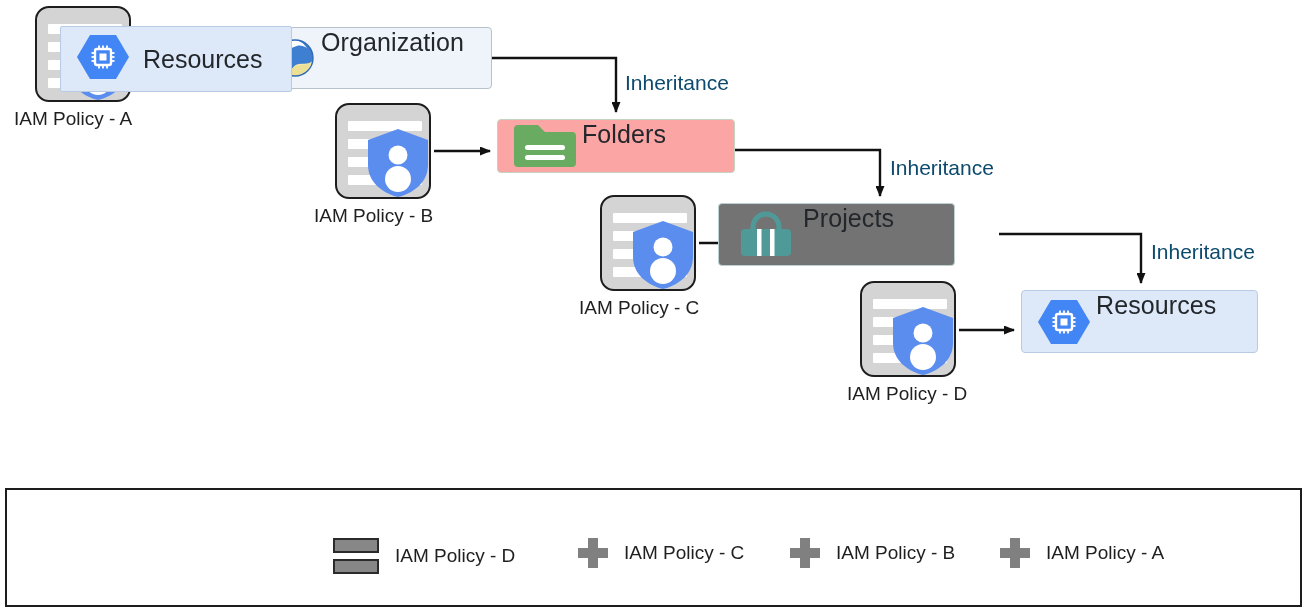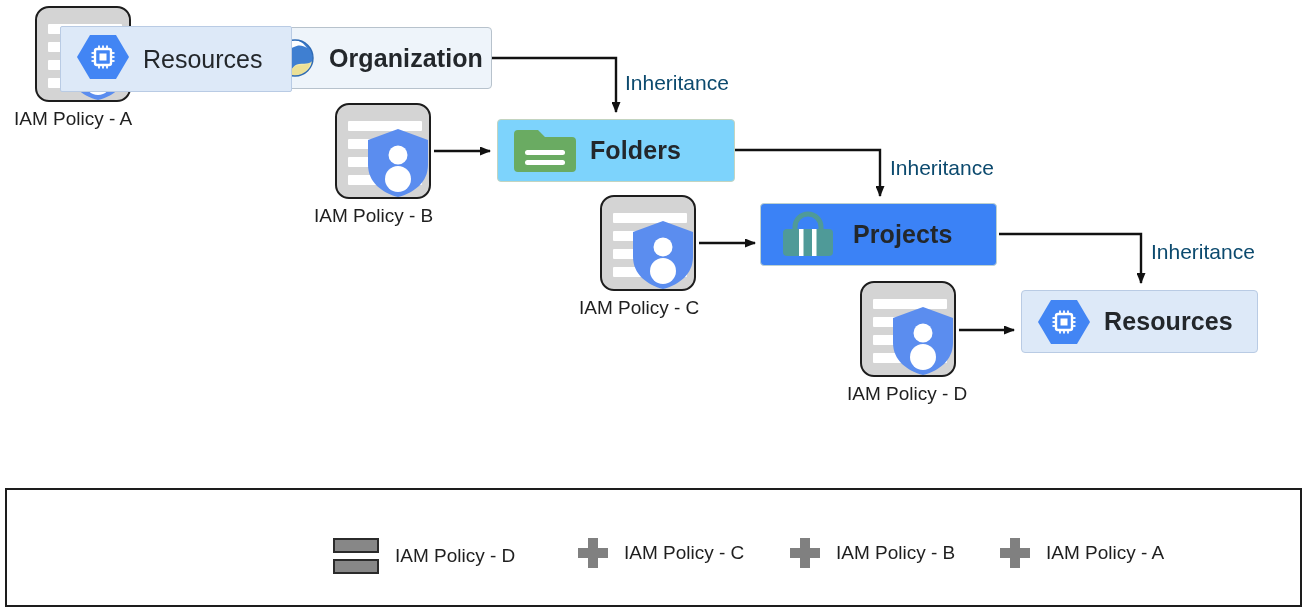--- a/index.html
+++ b/index.html
@@ -14,36 +14,34 @@
   #stage{position:absolute;left:0;top:0;width:1307px;height:615px;}
   #edges{position:absolute;left:0;top:0;width:1307px;height:615px;pointer-events:none;}
 
   
   .node{
     position:absolute;
     box-sizing:border-box;
     border:1px solid #b7c2cc;
     border-radius:4px;
     display:flex;
-    align-items:center;
-    gap:14px;
+    gap:6px;
     padding:0 16px;
-    font-weight:bold;
   }
   .node .label{
     font-size:25px;
     color:#23272b;
     white-space:nowrap;
     letter-spacing:.1px;
   }
   .node .glyph{flex:0 0 auto;display:flex;align-items:center;justify-content:center;}
 
   #node-org{left:258px;top:27px;width:234px;height:62px;background:#eef4fa;}
-  #node-folders{left:497px;top:119px;width:238px;height:63px;background:#7dd3fc;border-color:#c3d4c0;}
-  #node-projects{left:760px;top:203px;width:237px;height:63px;background:#3b82f6;border-color:#bdd1d0;}
+  #node-folders{left:497px;top:119px;width:238px;height:54px;background:#fca5a5;border-color:#c3d4c0;}
+  #node-projects{left:718px;top:203px;width:237px;height:63px;background:#737373;border-color:#bdd1d0;}
   #node-resources{left:1021px;top:290px;width:237px;height:63px;background:#dde9f8;border-color:#b9cbe4;}
 
   
   .policy{position:absolute;}
   .policy .card{
     width:96px;height:96px;
     box-sizing:border-box;
     background:#d4d4d4;
     border:2.5px solid #1d1d1d;
     border-radius:14px;

